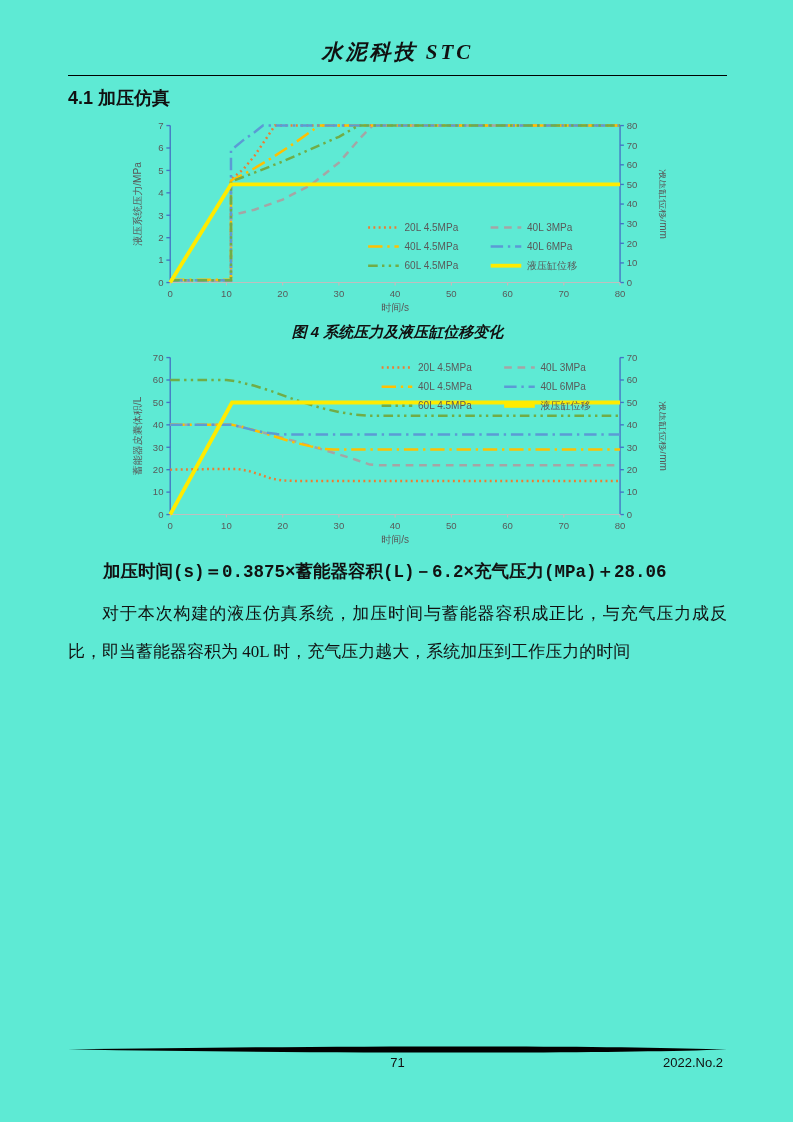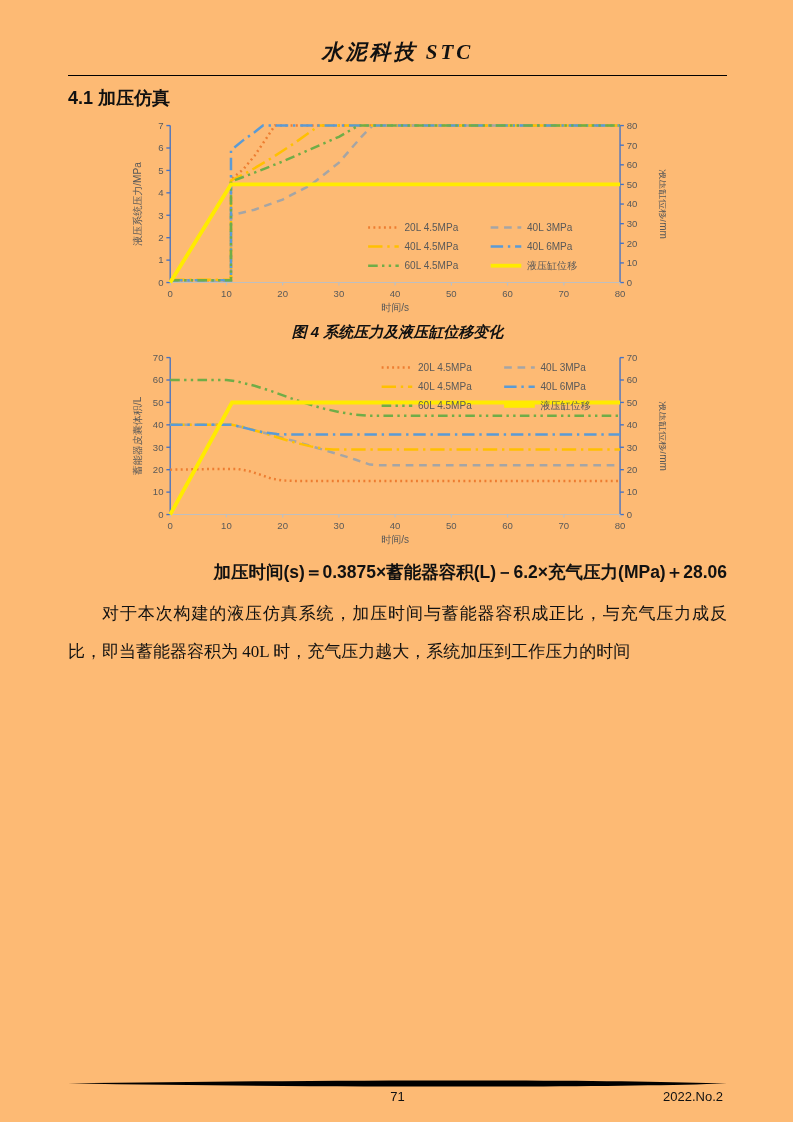--- a/index.html
+++ b/index.html
@@ -1,21 +1,21 @@
 <!DOCTYPE html>
 <html><head>
 <meta charset="utf-8">
 <style>
   * { margin:0; padding:0; box-sizing:border-box; }
   html,body { background:#ffffff; }
   .page {
     position:relative;
     width:793px; height:1122px;
     margin:0 auto;
-    background:#fdba74;
+    background:#5eead4;
     font-family:"Liberation Serif","DejaVu Serif",serif;
     color:#111111;
     padding:38px 66px 0 68px;
     overflow:hidden;
   }
   .journal-title {
     text-align:center;
     font-size:21px;
     font-style:italic;
     font-weight:bold;
@@ -42,22 +42,21 @@
     line-height:38px;
     text-align:justify;
     text-indent:2em;
     margin-top:4px;
   }
   p.formula {
     font-size:17.5px;
     font-weight:bold;
     line-height:38px;
     text-indent:2em;
-    font-family:Liberation Sans, sans-serif;
-    text-align:right;
+    font-family:Liberation Mono, monospace;
   }
   figure.chart-figure {
     margin-top:6px;
     text-align:center;
   }
   figure.chart-figure svg { display:inline-block; }
   figcaption.chart-caption {
     font-size:15px;
     font-weight:600;
     font-family:"Liberation Sans","DejaVu Sans",sans-serif;
@@ -65,21 +64,21 @@
     margin-bottom:4px;
     font-style:italic;
   }
   svg.chart text {
     font-family:"Liberation Sans","DejaVu Sans",sans-serif;
     fill:#595959;
   }
   .page-footer {
     position:absolute;
     left:68px; right:66px;
-    top:1080px;
+    top:1046px;
     text-decoration:underline;
   }
   .footer-bar { display:block; width:100%; height:7px; }
   .footer-meta {
     position:relative;
     font-family:"Liberation Sans","DejaVu Sans",sans-serif;
     font-size:13px;
     margin-top:2px;
     height:18px;
   }

